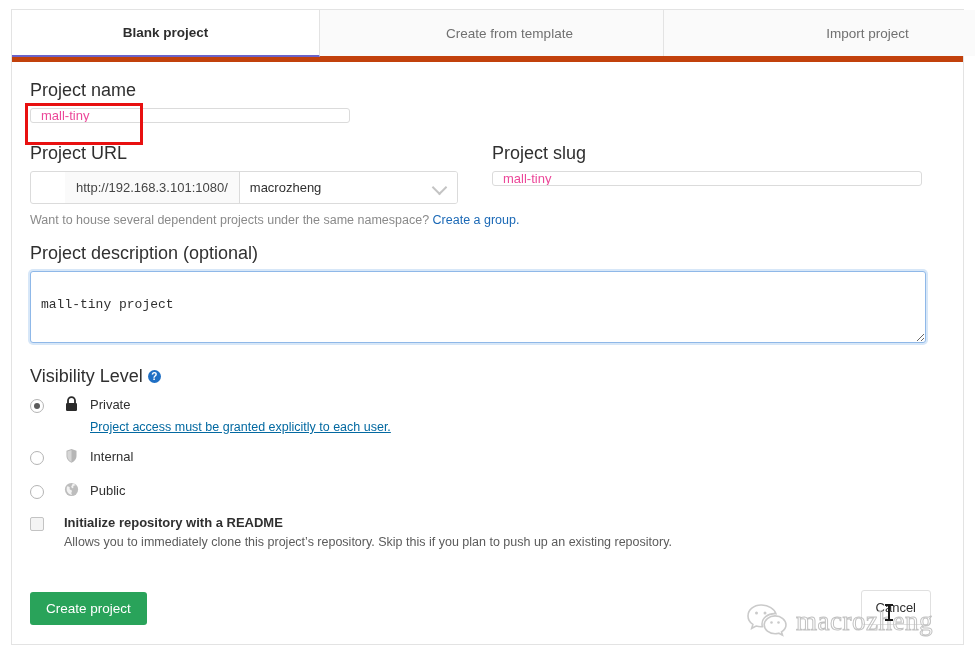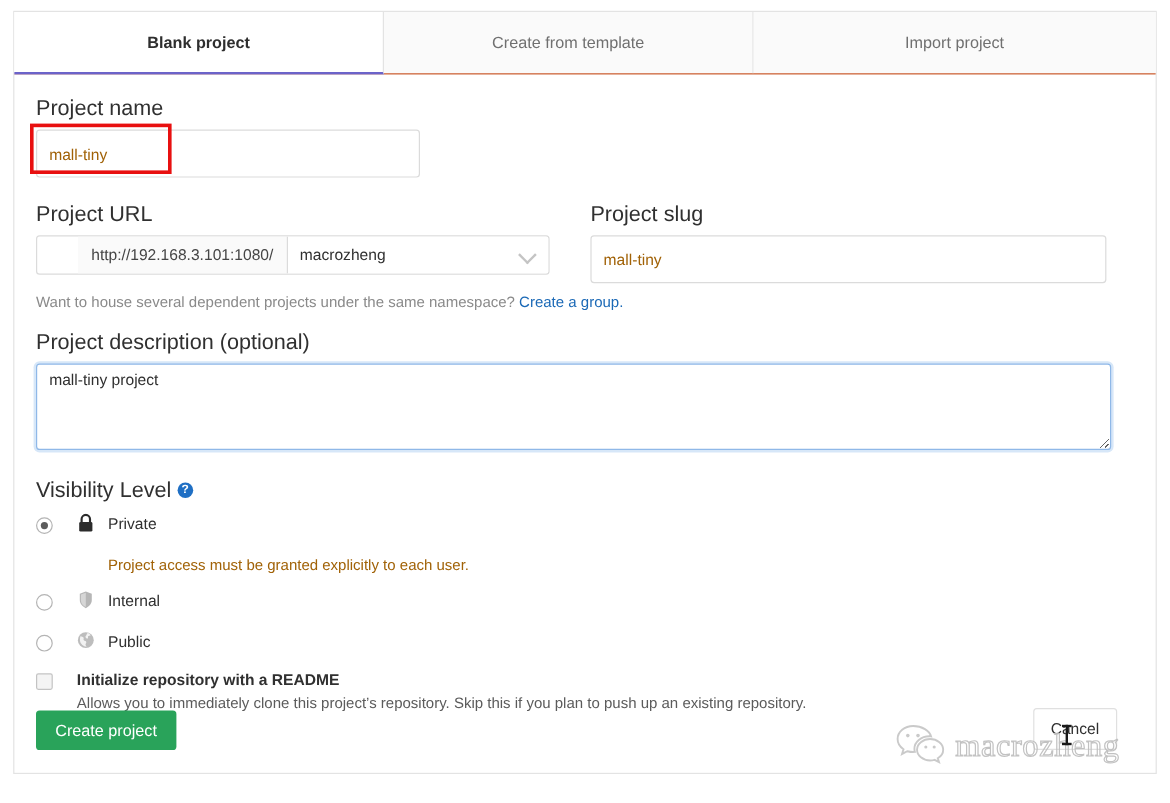--- a/index.html
+++ b/index.html
@@ -27,22 +27,23 @@
     border: 1px solid #e3e3e3;
     background: #ffffff;
     box-sizing: border-box;
   }
 
   
   .tabs {
     display: flex;
     height: 52px;
     background: #fafafa;
-    border-bottom: 1px solid #c2410c;
-    box-sizing: border-box;
+    border-bottom: 6px solid #c2410c;
+    box-sizing: border-box;
+    gap: 36px;
   }
   .tab {
     flex: 0 0 auto;
     display: flex;
     align-items: center;
     justify-content: center;
     font-size: 13.5px;
     color: #707070;
     background: #fafafa;
     border-right: 1px solid #e3e3e3;
@@ -72,27 +73,27 @@
 
   .field-label {
     font-size: 18px;
     font-weight: normal;
     color: #303030;
     margin-bottom: 7px;
     display: block;
   }
 
   .text-input {
-    height: 40px;
+    height: 15px;
     border: 1px solid #dbdbdb;
     border-radius: 3px;
     background: #ffffff;
     font-family: "Liberation Sans", sans-serif;
     font-size: 13px;
-    color: #a16207;
+    color: #ec4899;
     padding: 0 10px;
     box-sizing: border-box;
     outline: none;
   }
   .text-input::placeholder { color: #999; }
 
   
   .row-name { position: relative; }
   #project-name-input { width: 320px; }
 
@@ -170,24 +171,24 @@
   }
 
   
   .row-desc { margin-top: 16px; }
   #project-description-textarea {
     width: 896px;
     height: 72px;
     border: 1px solid #8fb8e8;
     border-radius: 3px;
     box-shadow: 0 0 0 2px rgba(140,185,235,.35);
-    font-family: Liberation Sans, sans-serif;
-    font-size: 13px;
-    color: #303030;
-    padding: 4px 10px;
+    font-family: Liberation Mono, monospace;
+    font-size: 13px;
+    color: #303030;
+    padding: 24px 10px;
     box-sizing: border-box;
     resize: both;
     outline: none;
     line-height: 1.4;
   }
 
   
   .row-vis { margin-top: 20px; }
   .vis-head {
     display: flex;
@@ -241,22 +242,23 @@
     line-height: 17px;
   }
   .vis-texts { flex: 1; }
   .vis-title {
     font-size: 13px;
     color: #303030;
     line-height: 17px;
   }
   .vis-sub {
     font-size: 12.5px;
-    color: #a16207;
-    margin-top: 19px;
+    color: #0369a1;
+    margin-top: 7px;
+    text-decoration: underline;
   }
 
   
   .row-readme {
     margin-top: 10px;
     display: flex;
     align-items: flex-start;
   }
   .checkbox {
     width: 12px;

